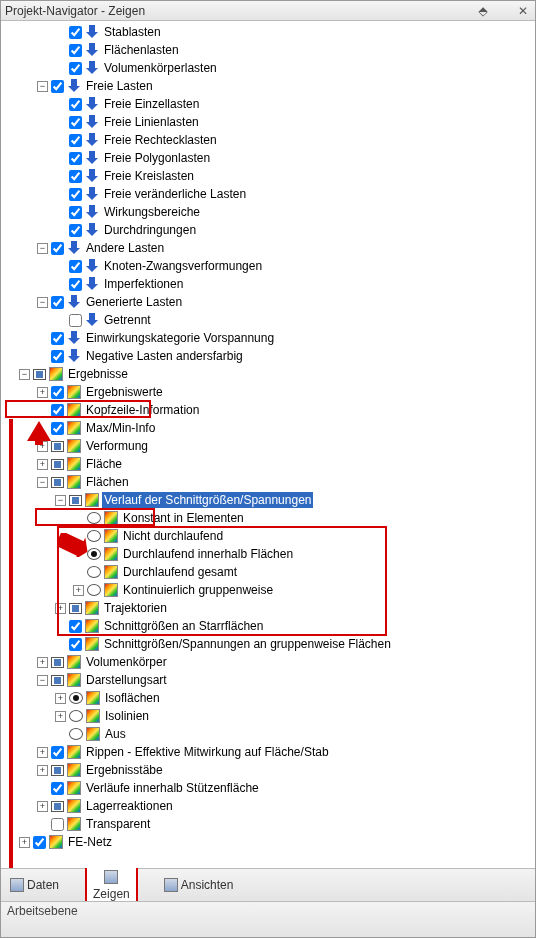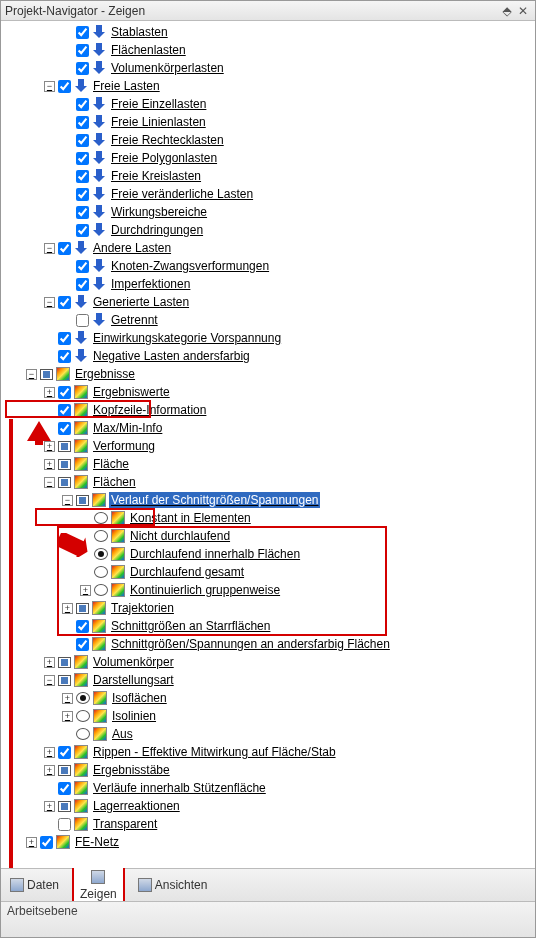--- a/index.html
+++ b/index.html
@@ -21,35 +21,35 @@
   }
   .titlebar {
     background: linear-gradient(#f5f5f5, #e4e4e4);
     border-bottom: 1px solid #bbb;
     height: 20px;
     display: flex;
     align-items: center;
     padding: 0 4px;
     font-size: 12px;
     color: #333;
+    gap: 24px;
   }
   .titlebar .spacer { flex: 1; }
   .titlebar .ctl { width: 16px; text-align: center; color: #555; cursor: pointer; }
   .tree-wrap {
     flex: 1;
     overflow: hidden;
     position: relative;
     background: #fff;
   }
   .tree {
     position: absolute;
     inset: 0;
     overflow-y: auto;
-    padding: 2px 0 2px 7px;
-    text-decoration: underline;
+    padding: 2px 0 2px 0;
   }
   .tree::-webkit-scrollbar { width: 16px; }
   .tree::-webkit-scrollbar-track { background: #f0f0f0; }
   .tree::-webkit-scrollbar-thumb { background: #c2c2c2; border: 1px solid #a0a0a0; }
   .row {
     display: flex;
     align-items: center;
     height: 18px;
     white-space: nowrap;
     position: relative;
@@ -152,21 +152,21 @@
     pointer-events: none;
     z-index: 6;
   }
   .tabs {
     display: flex;
     align-items: center;
     height: 24px;
     background: linear-gradient(#f3f3f3,#e4e4e4);
     border-top: 1px solid #bbb;
     padding: 16px 2px;
-    gap: 6px;
+    gap: 19px;
   }
   .tab {
     display: flex;
     align-items: center;
     gap: 3px;
     padding: 2px 6px;
     border: 1px solid transparent;
     cursor: pointer;
     font-size: 12px;
     color: #333;
@@ -515,21 +515,21 @@
           <span class="ico-color"></span>
           <span class="label">Schnittgrößen an Starrflächen</span>
         </div>
       <div class="row">
           <span class="indent"></span>
           <span class="indent"></span>
           <span class="indent"></span>
           <span class="toggle-space"></span>
           <input type="checkbox" class="cb" checked="" style="">
           <span class="ico-color"></span>
-          <span class="label">Schnittgrößen/Spannungen an andersfarbig Flächen</span>
+          <span class="label">Schnittgrößen/Spannungen an gruppenweise Flächen</span>
         </div>
 
       <div class="row">
           <span class="indent"></span>
           <span class="indent"></span>
           <span class="toggle">+</span>
           <span class="cb-mixed"></span>
           <span class="ico-color"></span>
           <span class="label">Volumenkörper</span>
         </div>

